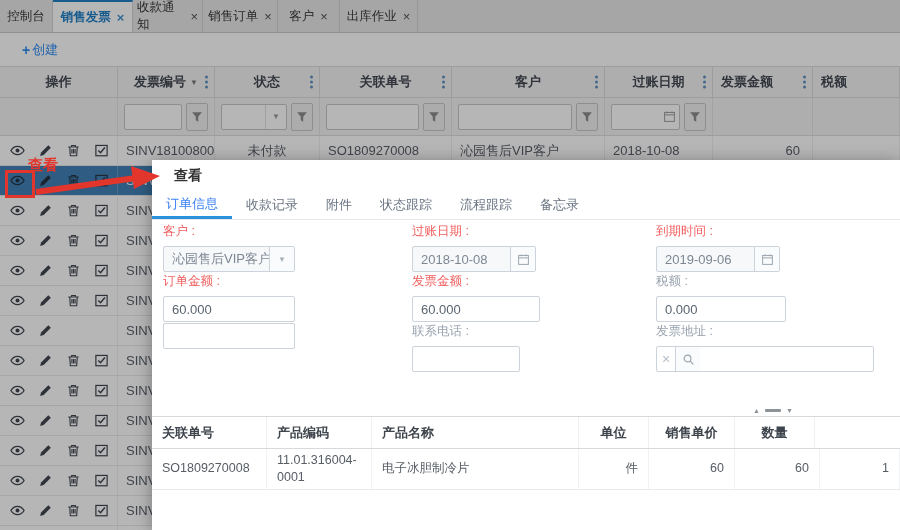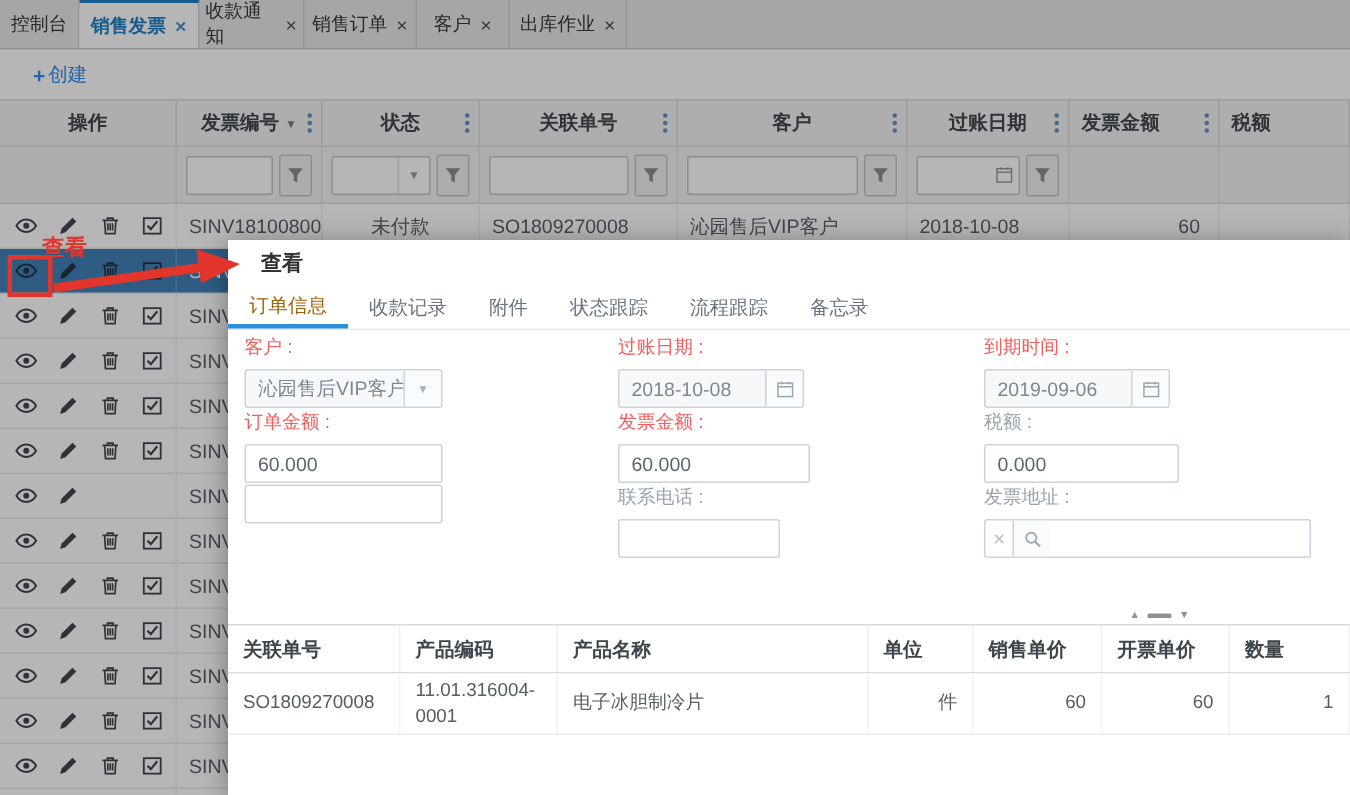--- a/index.html
+++ b/index.html
@@ -50,21 +50,21 @@
   .g-row.selected .act-ico{color:#20303d;}
   
   .dim{position:absolute;inset:0;background:rgba(12,14,16,0.30);}
   
   .modal{position:absolute;left:152px;top:160px;width:748px;height:370px;background:#fff;
          box-shadow:0 2px 16px rgba(0,0,0,.35);}
   .modal-title{position:absolute;left:22px;top:7px;font-size:14px;font-weight:700;color:#333;}
   .modal-tabs{position:absolute;left:0;top:31px;right:0;height:29px;border-bottom:1px solid #e4e6e8;
               display:flex;box-sizing:border-box;}
   .m-tab{padding:0 14px;display:flex;align-items:center;font-size:13px;color:#6a7482;cursor:pointer;box-sizing:border-box;}
-  .m-tab.active{color:#a16207;border-bottom:3px solid #2b90db;font-weight:400;}
+  .m-tab.active{color:#3b82f6;border-bottom:3px solid #2b90db;font-weight:400;}
   .field{position:absolute;}
   .field .lab{display:block;font-size:12.5px;color:#98a2ae;margin-bottom:6px;}
   .field.req .lab{color:#f25e5e;}
   .box{height:26px;border:1px solid #ccd3da;border-radius:2px;background:#fff;display:flex;
        align-items:center;font-size:13px;color:#5a6470;box-sizing:border-box;overflow:hidden;}
   .box.disabled{background:#f7f8fa;color:#7d8793;}
   .box .val{flex:1;padding:0 8px;white-space:nowrap;overflow:hidden;}
   .box .clear{color:#b6bec6;font-size:14px;padding:0 5px;cursor:pointer;}
   .box .iconsec{width:24px;align-self:stretch;border-left:1px solid #ccd3da;background:#fafbfc;
                 display:flex;align-items:center;justify-content:center;color:#9aa4ae;cursor:pointer;}
@@ -74,21 +74,21 @@
   .f7{left:11px;top:163px;width:132px;} .f8{left:260px;top:163px;width:108px;} .f9{left:504px;top:163px;width:218px;}
   .resizer{position:absolute;left:598px;top:244px;width:46px;height:12px;display:flex;align-items:center;
            justify-content:center;gap:5px;color:#8b9298;cursor:ns-resize;}
   .resizer .tri{font-size:7px;line-height:1;}
   .resizer .bar{width:16px;height:3px;background:#8b9298;border-radius:1px;}
   .items{position:absolute;left:0;right:0;top:256px;}
   .items-header{display:flex;border-top:1px solid #d7dadd;border-bottom:1px solid #d7dadd;
                 height:33px;box-sizing:border-box;background:#fff;}
   .ih-cell{display:flex;align-items:center;padding:0 10px;font-size:13px;font-weight:700;color:#3f454d;
            border-right:1px solid #eef0f2;box-sizing:border-box;}
-  .ih-cell.al-right{justify-content:flex-start;font-family:Liberation Serif, serif;}
+  .ih-cell.al-right{justify-content:center;font-family:Liberation Serif, serif;}
   .items-row{display:flex;border-bottom:1px solid #e8eaec;min-height:39px;background:#fff;}
   .ir-cell{display:flex;align-items:center;padding:3px 10px;font-size:12.5px;color:#575d64;
            border-right:1px solid #f0f2f4;box-sizing:border-box;word-break:break-all;line-height:1.35;}
   .ir-cell.al-right{justify-content:flex-end;}
   
   .anno-box{position:absolute;left:5px;top:170px;width:30px;height:28px;border:3px solid #e2352b;box-sizing:border-box;pointer-events:none;}
   .anno-label{position:absolute;left:28px;top:156px;color:#e2352b;font-size:15px;font-weight:700;pointer-events:none;}
   .anno-arrow{position:absolute;left:30px;top:162px;pointer-events:none;}
   .hidden-defs{position:absolute;width:0;height:0;overflow:hidden;}
 </style>
@@ -728,23 +728,20 @@
   </div>
           <div class="ih-cell" style="width: 207px;">
     <span>产品名称</span>
   </div>
           <div class="ih-cell al-right" style="width: 70px;">
     <span>单位</span>
   </div>
           <div class="ih-cell al-right" style="width: 86px;">
     <span>销售单价</span>
   </div>
-          <div class="ih-cell al-right" style="width: 85px;">
-    <span>开票单价</span>
-  </div>
           <div class="ih-cell al-right" style="width: 80px;">
     <span>数量</span>
   </div>
         </div>
       <div id="items-body">
           <div class="items-row">
             <div class="ir-cell" style="width: 115px;">SO1809270008</div>
             <div class="ir-cell" style="width: 105px;">11.01.316004-0001</div>
             <div class="ir-cell" style="width: 207px;">电子冰胆制冷片</div>
             <div class="ir-cell al-right" style="width: 70px;">件</div>

